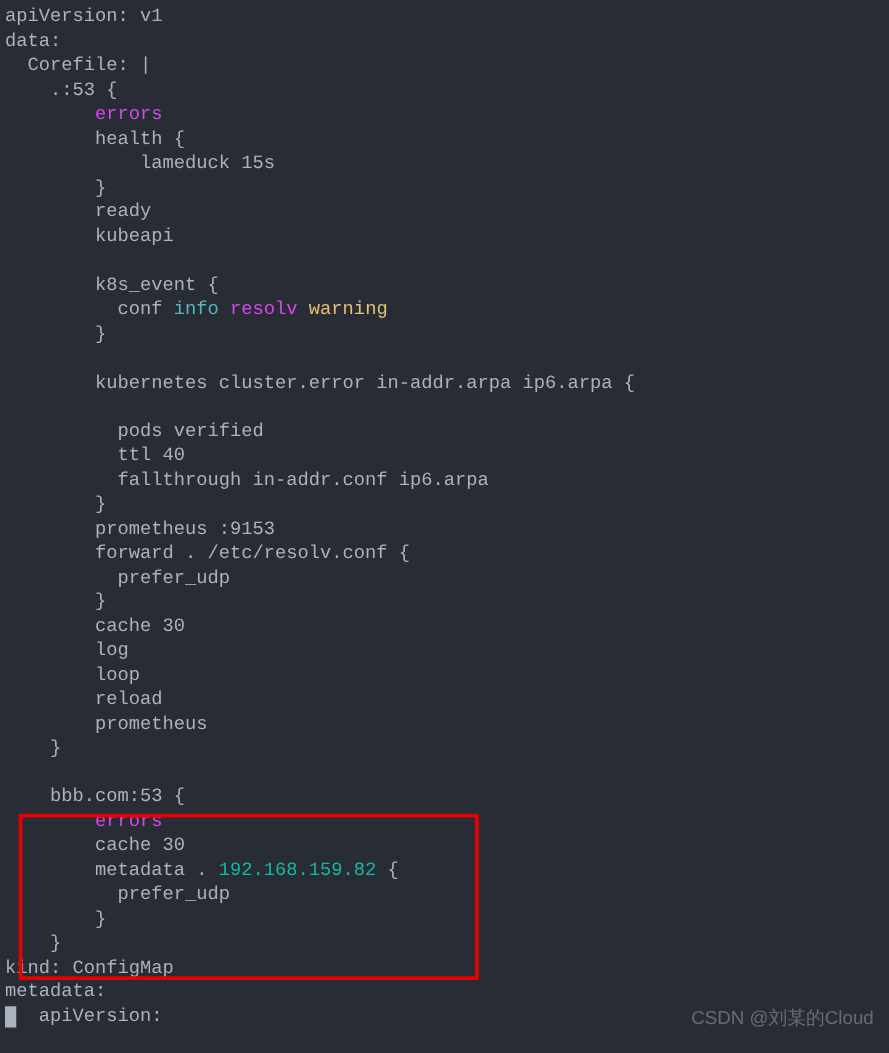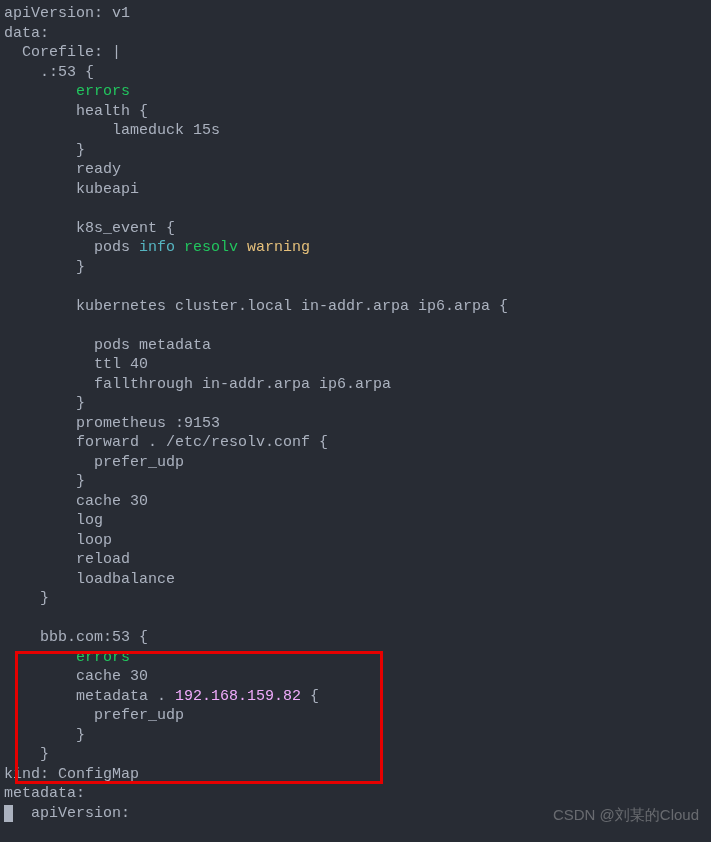--- a/index.html
+++ b/index.html
@@ -12,24 +12,24 @@
     padding: 4px;
     width: 711px;
     height: 842px;
     overflow: hidden;
     position: relative;
   }
   pre {
     white-space: pre;
     font-family: inherit;
   }
-  .red { color: #22c55e; }
+  .red { color: #d946ef; }
   .cyan { color: #56b6c2; }
   .yellow { color: #e5c07b; text-align: center; }
-  .purple { color: #f0abfc; }
+  .purple { color: #14b8a6; }
   .highlight-box {
     position: absolute;
     border: 3px solid #e60000;
     pointer-events: none;
   }
   .watermark {
     position: absolute;
     bottom: 18px;
     right: 12px;
     color: rgba(200,200,200,0.4);
@@ -52,38 +52,38 @@
 <span>  Corefile: |</span>
 <span>    .:53 {</span>
 <span><span>        </span><span class="red">errors</span></span>
 <span>        health {</span>
 <span>            lameduck 15s</span>
 <span>        }</span>
 <span>        ready</span>
 <span>        kubeapi</span>
 <span></span>
 <span>        k8s_event {</span>
-<span><span>          pods </span><span class="cyan">info</span><span> </span><span class="red">resolv</span><span> </span><span class="yellow">warning</span></span>
+<span><span>          conf </span><span class="cyan">info</span><span> </span><span class="red">resolv</span><span> </span><span class="yellow">warning</span></span>
 <span>        }</span>
 <span></span>
-<span>        kubernetes cluster.local in-addr.arpa ip6.arpa {</span>
+<span>        kubernetes cluster.error in-addr.arpa ip6.arpa {</span>
 <span></span>
-<span>          pods metadata</span>
+<span>          pods verified</span>
 <span>          ttl 40</span>
-<span>          fallthrough in-addr.arpa ip6.arpa</span>
+<span>          fallthrough in-addr.conf ip6.arpa</span>
 <span>        }</span>
 <span>        prometheus :9153</span>
 <span>        forward . /etc/resolv.conf {</span>
 <span>          prefer_udp</span>
 <span>        }</span>
 <span>        cache 30</span>
 <span>        log</span>
 <span>        loop</span>
 <span>        reload</span>
-<span>        loadbalance</span>
+<span>        prometheus</span>
 <span>    }</span>
 <span></span>
 <span>    bbb.com:53 {</span>
 <span><span>        </span><span class="red">errors</span></span>
 <span>        cache 30</span>
 <span><span>        metadata . </span><span class="purple">192.168.159.82</span><span> {</span></span>
 <span>          prefer_udp</span>
 <span>        }</span>
 <span>    }</span>
 <span>kind: ConfigMap</span>

